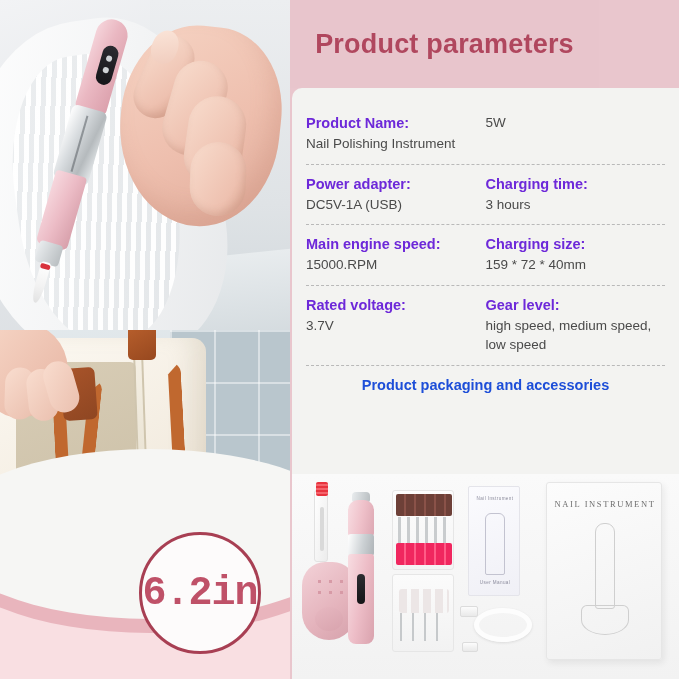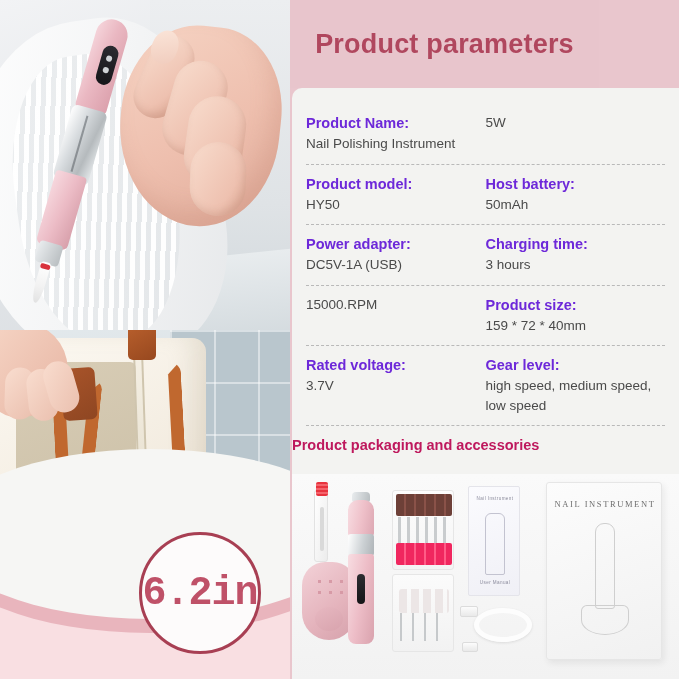--- a/index.html
+++ b/index.html
@@ -251,22 +251,22 @@
   .cell { flex: 0 0 50%; padding-right: 6px; }
   .cell .k {
     font-size: 14.5px; font-weight:700; color:#6d28d9;
     line-height: 1.45;
   }
   .cell .v {
     font-size: 13.5px; font-weight:400; color:#4a4a4a;
     line-height: 1.45;
   }
   .section-title {
-    text-align:left;
-    font-size: 14.5px; font-weight:700; color:#be185d;
+    text-align:center;
+    font-size: 14.5px; font-weight:700; color:#1d4ed8;
     padding: 11px 0 9px 0;
   }
 
   
   .accessories {
     position:absolute; left:0; bottom:0; width:455px; height:205px;
     background: linear-gradient(180deg,#fafafa 0%, #f2f2f2 100%);
     overflow:hidden;
   }
   .acc { position:absolute; }
@@ -480,48 +480,39 @@
         <div class="row">
           <div class="cell">
             <div class="k">Product Name:</div>
             <div class="v">Nail Polishing Instrument</div>
           </div>
           <div class="cell">
             <div class="v">5W</div>
           </div>
         </div>
 
-        <div class="row">
-          <div class="cell">
-            <div class="k">Product model:</div>
-            <div class="v">HY50</div>
-          </div>
-          <div class="cell">
-            <div class="k">Host battery:</div>
-            <div class="v">50mAh</div>
-          </div>
-        </div>
 
         <div class="row">
           <div class="cell">
             <div class="k">Power adapter:</div>
             <div class="v">DC5V-1A (USB)</div>
           </div>
           <div class="cell">
             <div class="k">Charging time:</div>
             <div class="v">3 hours</div>
           </div>
         </div>
 
         <div class="row">
           <div class="cell">
+            <div class="k">Main engine speed:</div>
             <div class="v">15000.RPM</div>
           </div>
           <div class="cell">
-            <div class="k">Product size:</div>
+            <div class="k">Charging size:</div>
             <div class="v">159 * 72 * 40mm</div>
           </div>
         </div>
 
         <div class="row">
           <div class="cell">
             <div class="k">Rated voltage:</div>
             <div class="v">3.7V</div>
           </div>
           <div class="cell">

